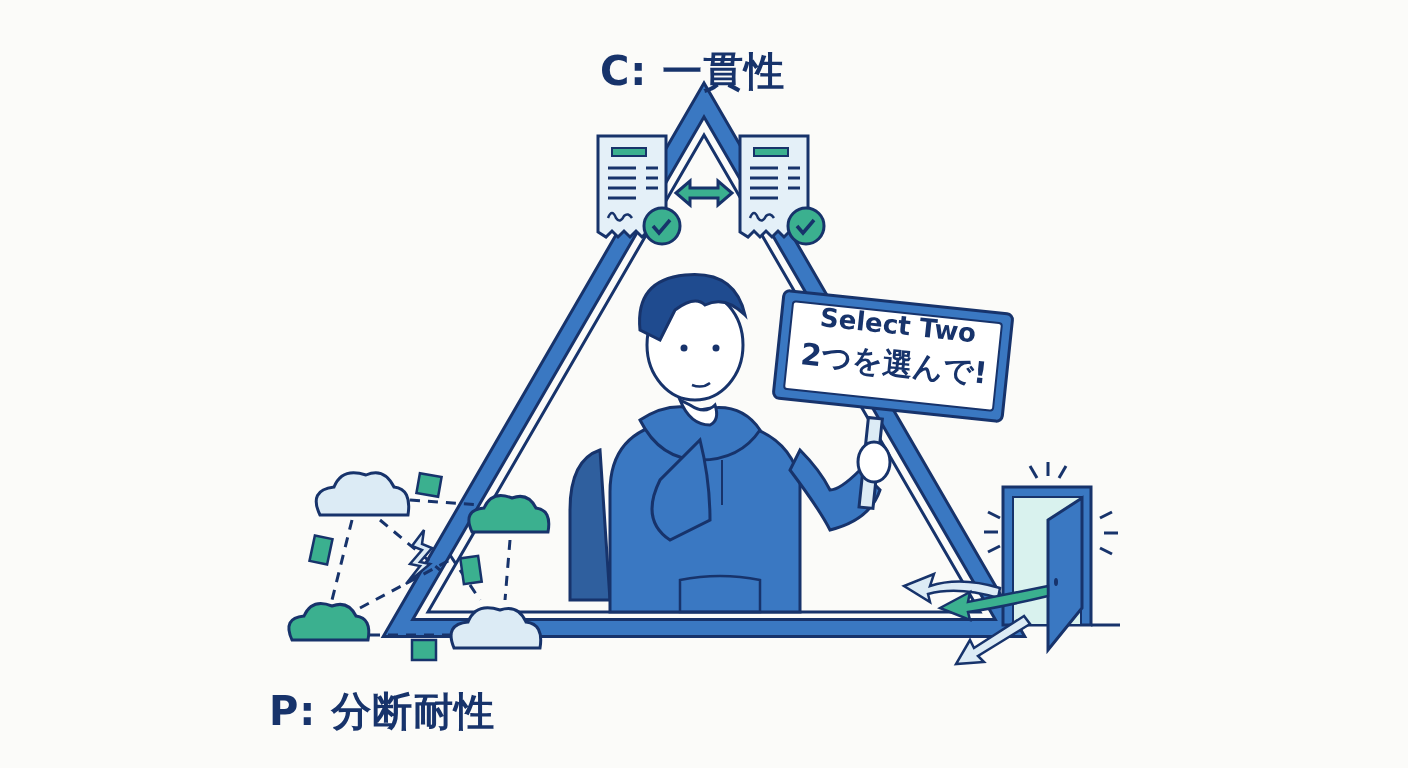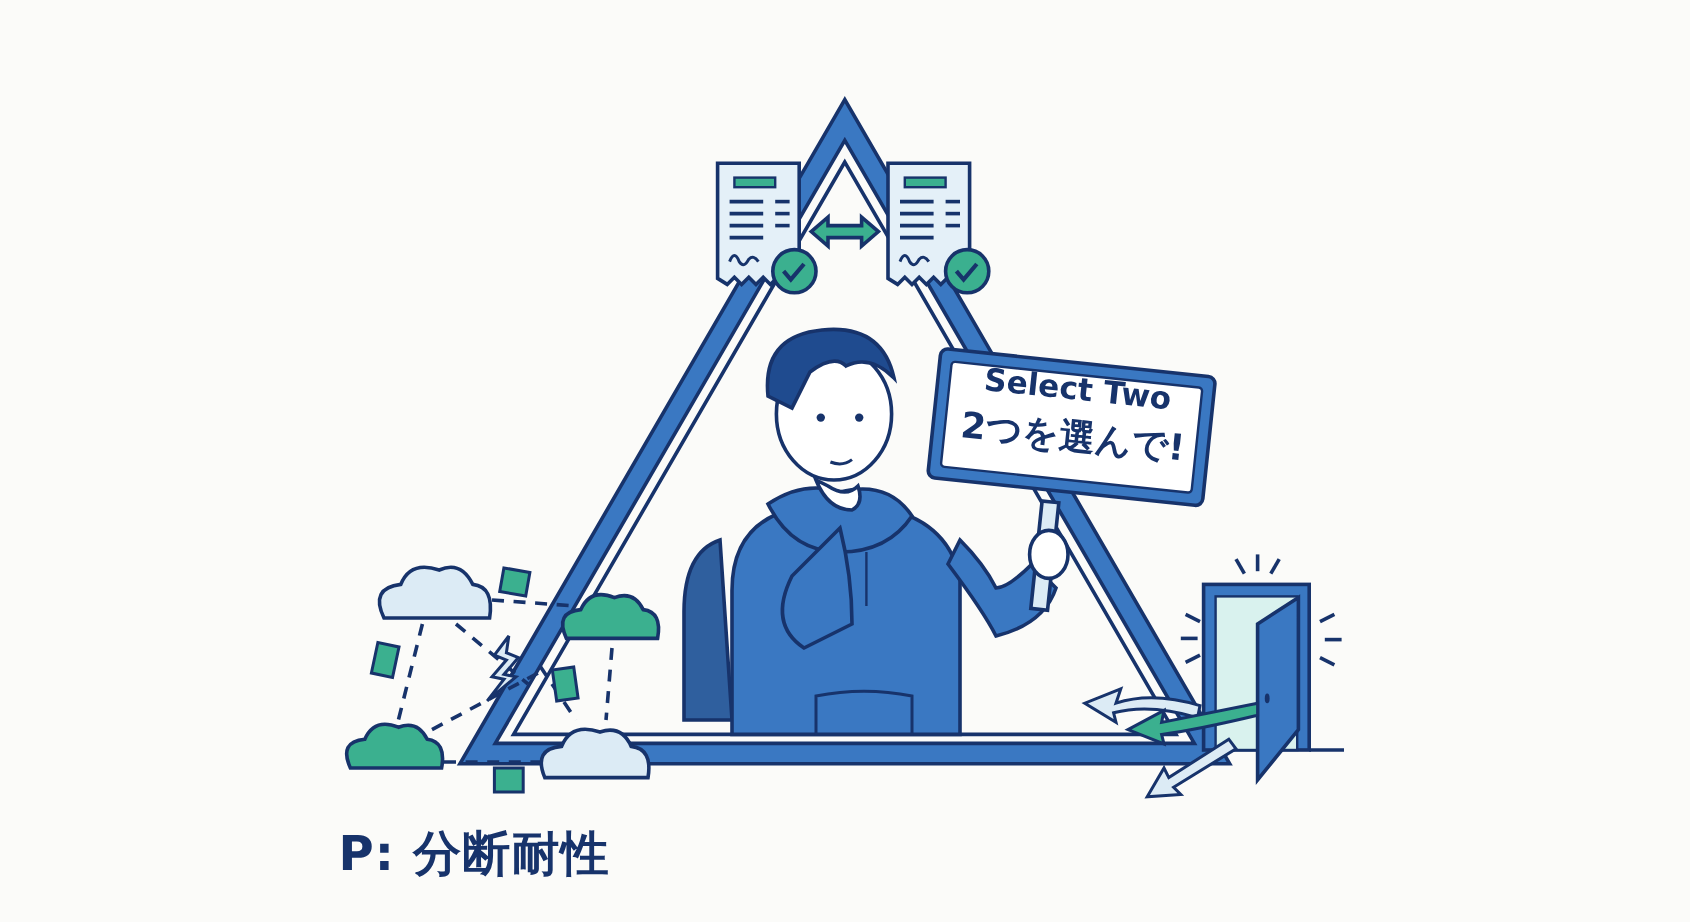--- a/index.html
+++ b/index.html
@@ -1,19 +1,19 @@
 <!DOCTYPE html>
 <html><head>
 <meta charset="utf-8">
 <style>
   html,body{margin:0;padding:0;background:#fbfbf9;}
   #stage{position:relative;width:1408px;height:768px;overflow:hidden;background:#fbfbf9;font-family:"DejaVu Sans","Liberation Sans",sans-serif;}
   .label{position:absolute;color:#17336b;font-weight:bold;font-size:40px;letter-spacing:1px;white-space:nowrap;}
   #label-c{left:600px;top:44px;}
-  #label-p{left:282px;top:684px;}
+  #label-p{left:269px;top:684px;}
   #label-a{left:906px;top:684px;}
   svg{position:absolute;left:0;top:0;}
   .sign-text{position:absolute;left:780px;top:300px;width:230px;height:110px;transform:rotate(6deg);text-align:center;color:#17336b;font-weight:bold;}
   .sign-line1{font-size:26px;margin-top:10px;}
   .sign-line2{font-size:30px;margin-top:4px;}
 </style>
 </head>
 <body>
 
 <div id="stage">
@@ -156,15 +156,16 @@
     <path d="M1048,586 q-50,10 -80,16 l2,-10 l-30,16 l30,12 l-2,-8 q30,-4 80,-16 z" fill="#3bb08f" stroke="#17336b" stroke-width="2.5"></path>
     <path d="M1024,616 l-50,32 l-4,-8 l-14,24 l28,-2 l-6,-6 l52,-32 z" fill="#dcebf5" stroke="#17336b" stroke-width="2.5"></path>
   </g>
 </svg>
 
 <div class="sign-text">
   <div class="sign-line1">Select Two</div>
   <div class="sign-line2">2つを選んで!</div>
 </div>
 
+<div class="label" id="label-c">C: 一貫性</div>
 <div class="label" id="label-p">P: 分断耐性</div>
 
 </div>
 
 </body></html>

